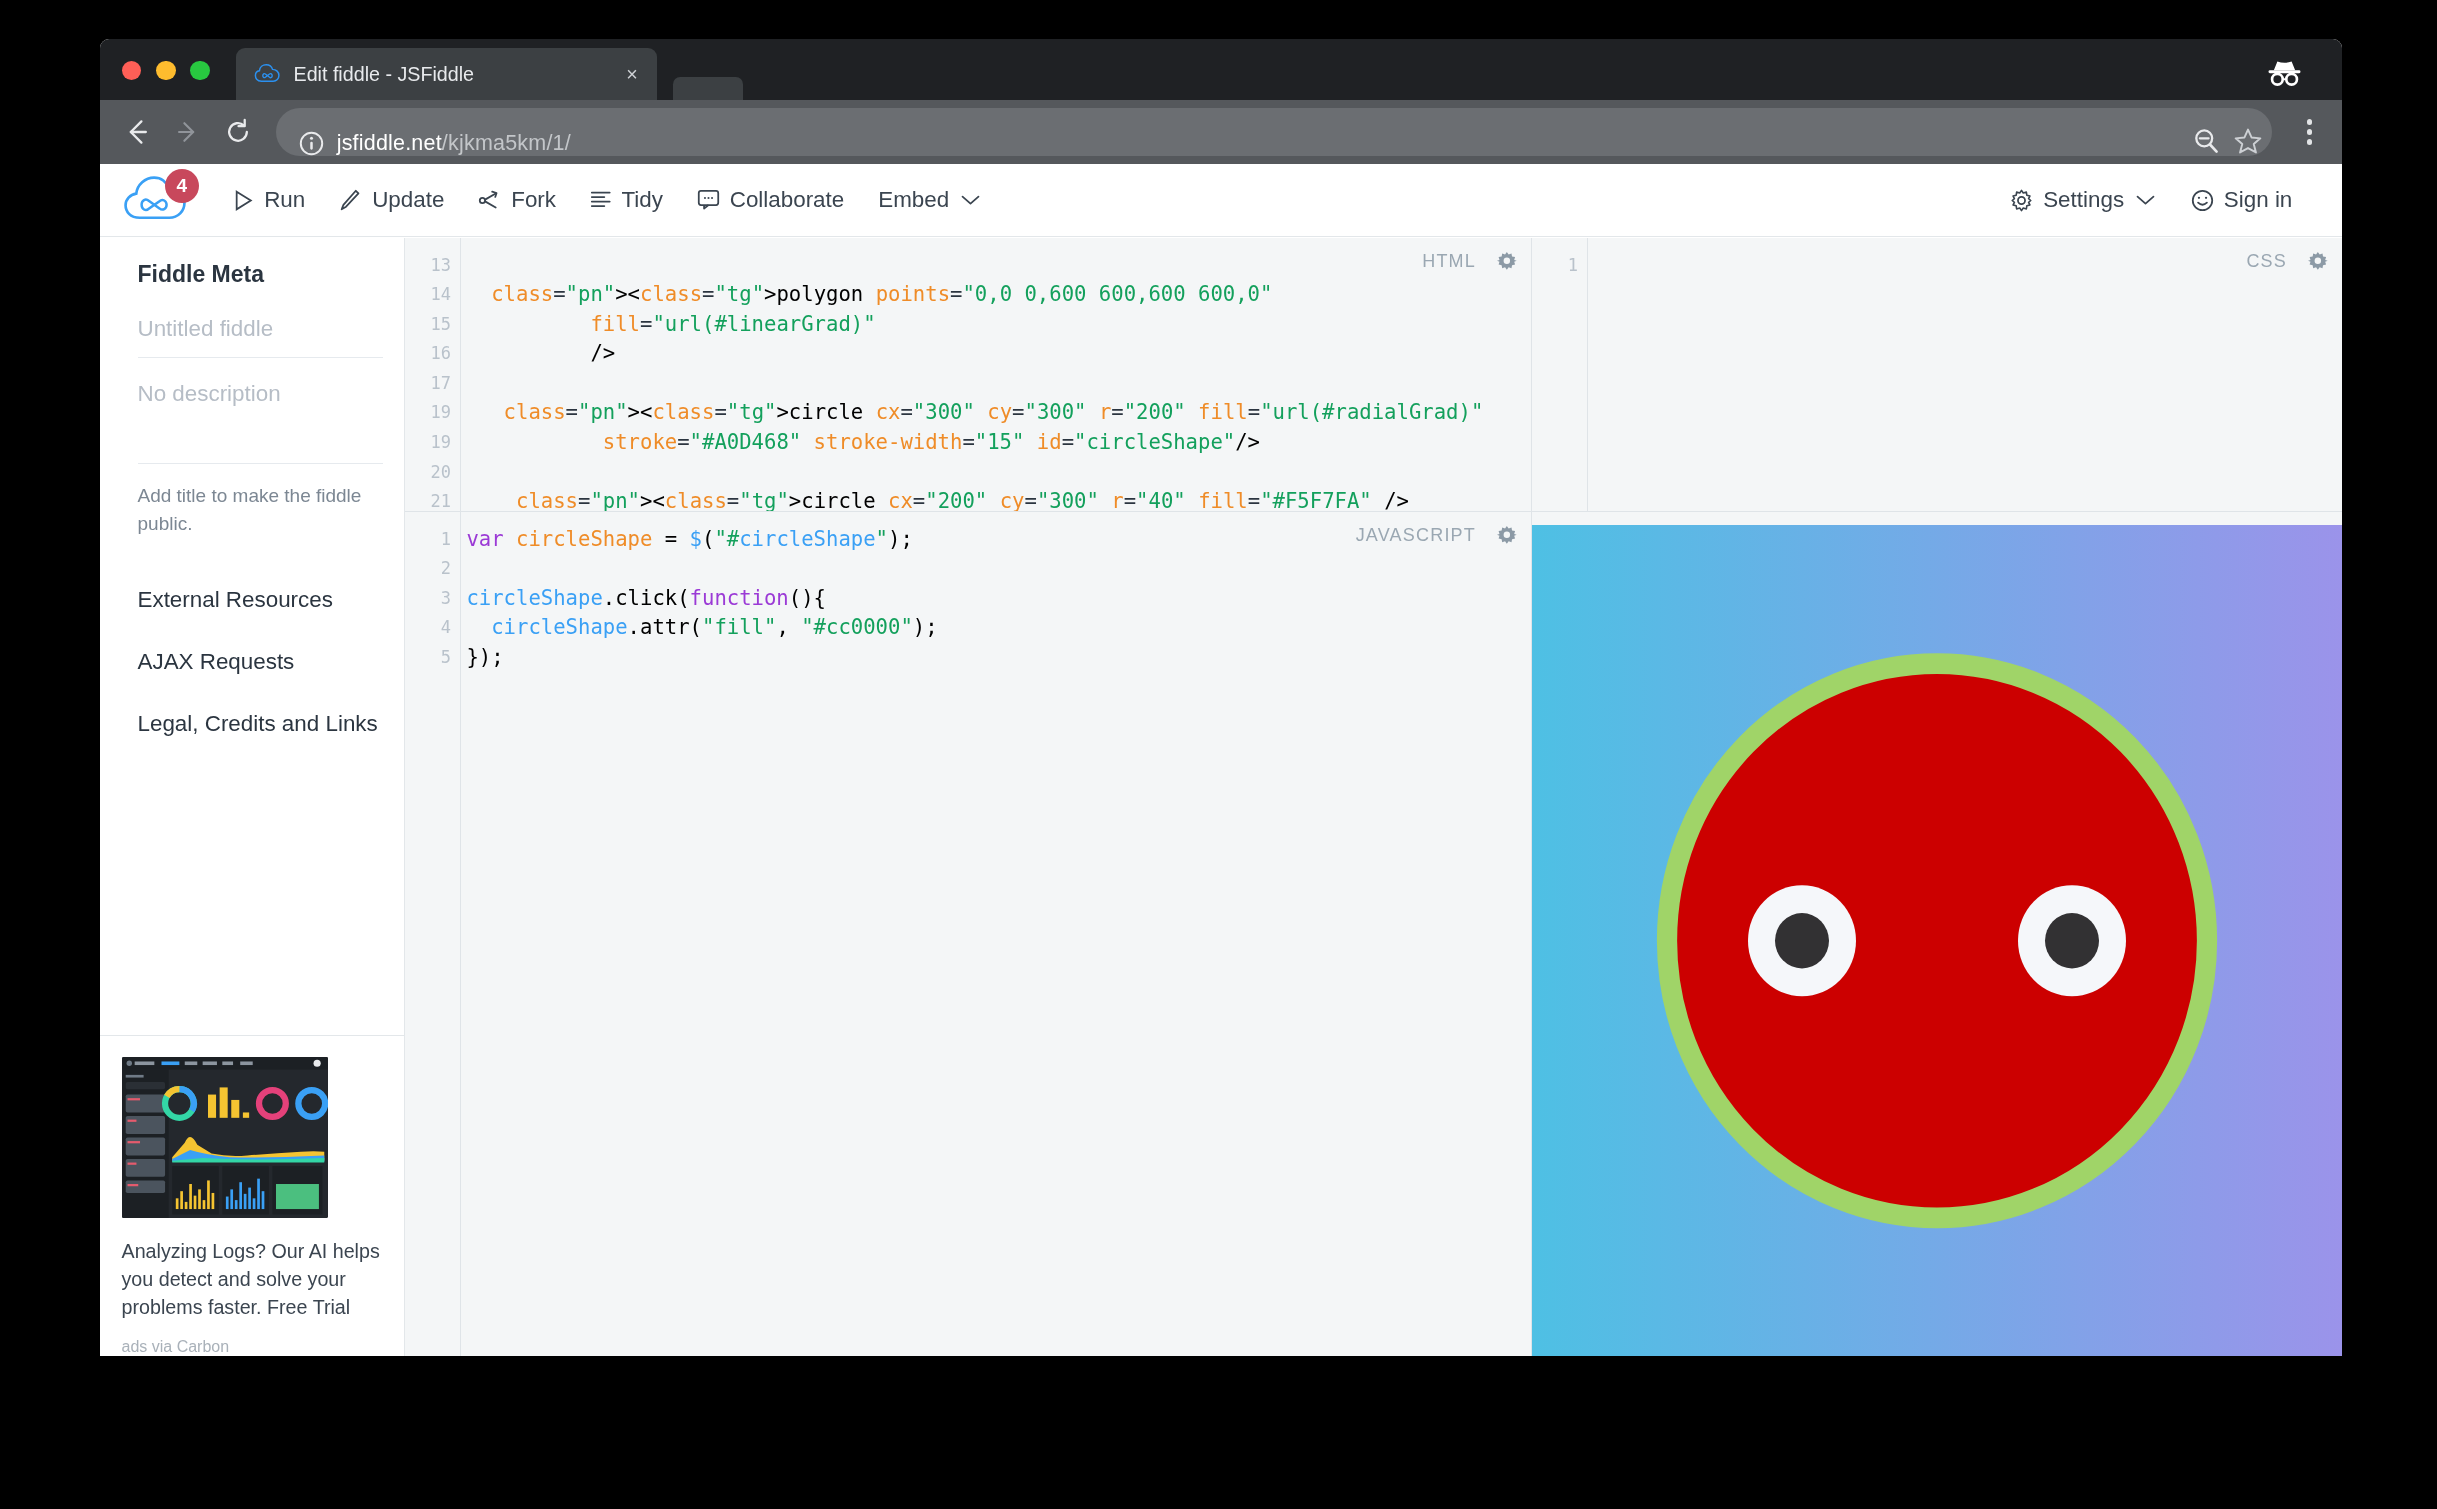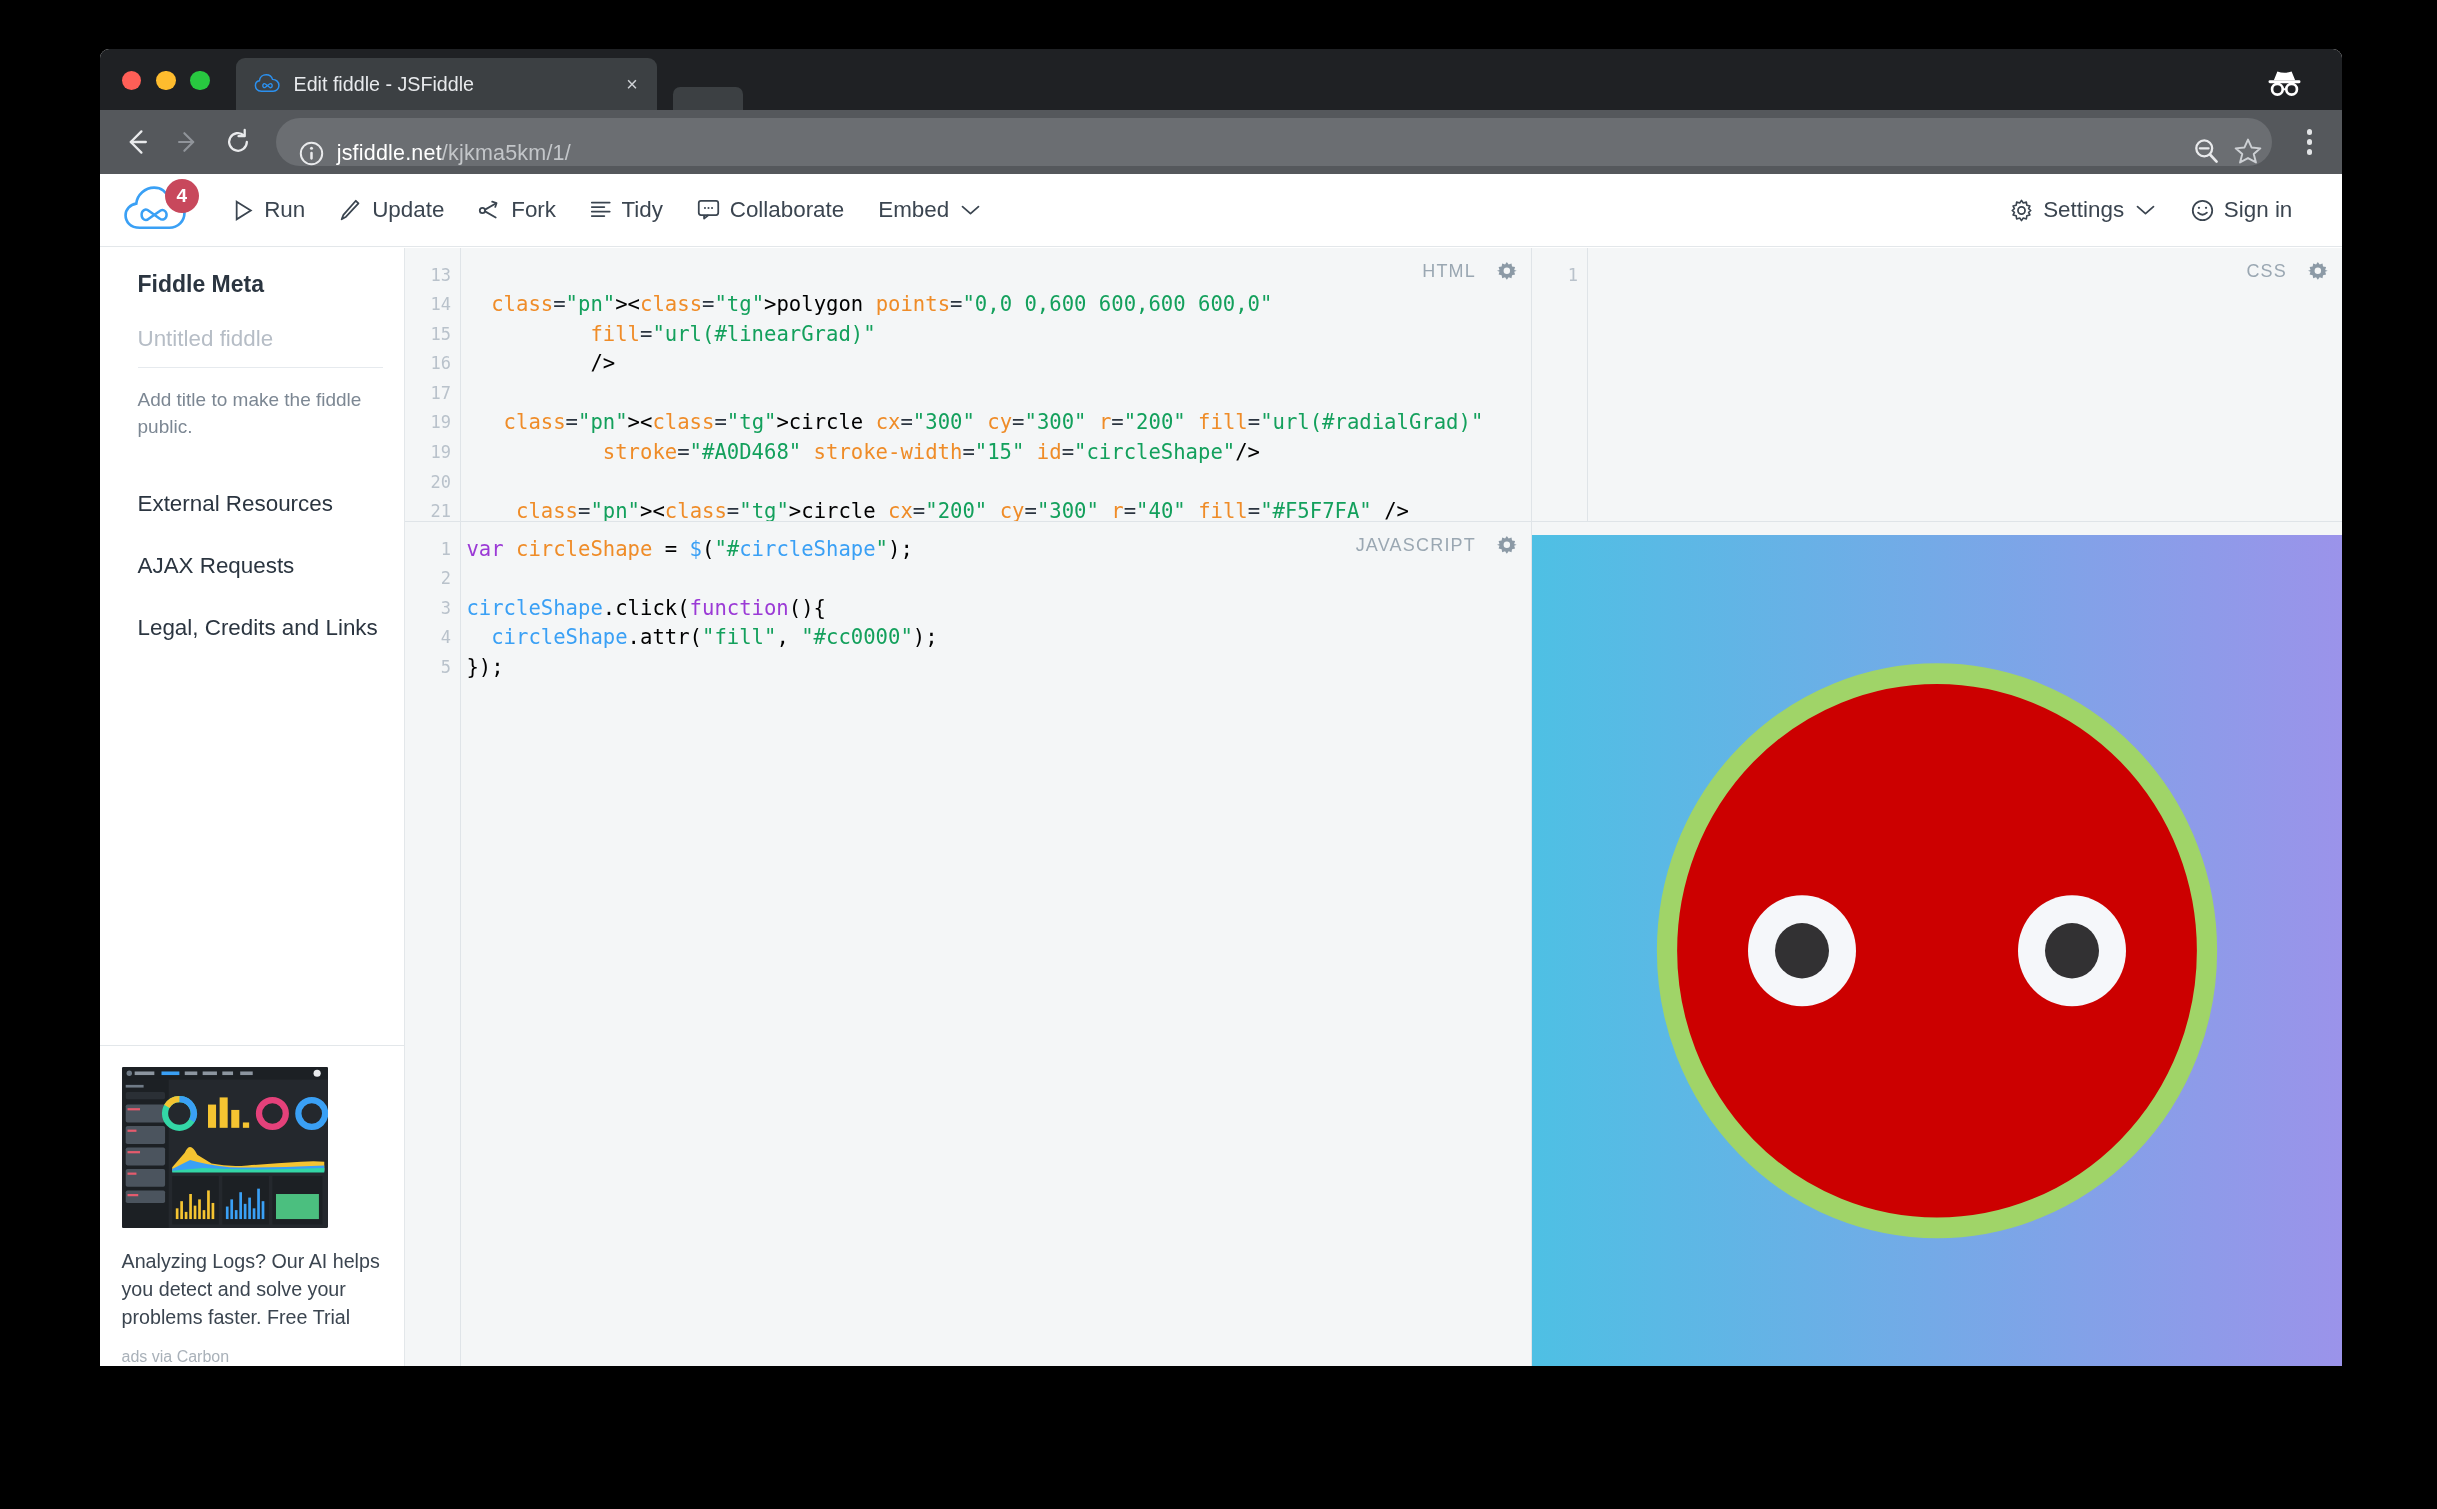--- a/index.html
+++ b/index.html
@@ -6,21 +6,21 @@
   html, body {
     width: 2438px; height: 1510px;
     background: #000;
     font-family: "Liberation Sans", sans-serif;
     overflow: hidden;
   }
 
   
   #window {
     position: absolute;
-    left: 100px; top: 49px;
+    left: 100px; top: 39px;
     width: 2242px; height: 1317px;
     background: #fff;
     border-radius: 9px 9px 0 0;
     overflow: hidden;
   }
 
   
   #tabstrip {
     position: relative;
     height: 61px;
@@ -383,20 +383,21 @@
         </div>
       </div>
     </div>
 
     <div id="jf-body">
 
       <div id="sidebar">
         <div id="side-top">
           <div id="side-title">Fiddle Meta</div>
           <div class="side-input">Untitled fiddle</div>
+          <div class="side-input desc">No description</div>
           <div id="side-hint">Add title to make the fiddle public.</div>
 
           <div class="side-link">External Resources</div>
           <div class="side-link">AJAX Requests</div>
           <div class="side-link">Legal, Credits and Links</div>
 
         </div>
 
         <div id="side-spacer"></div>
 

